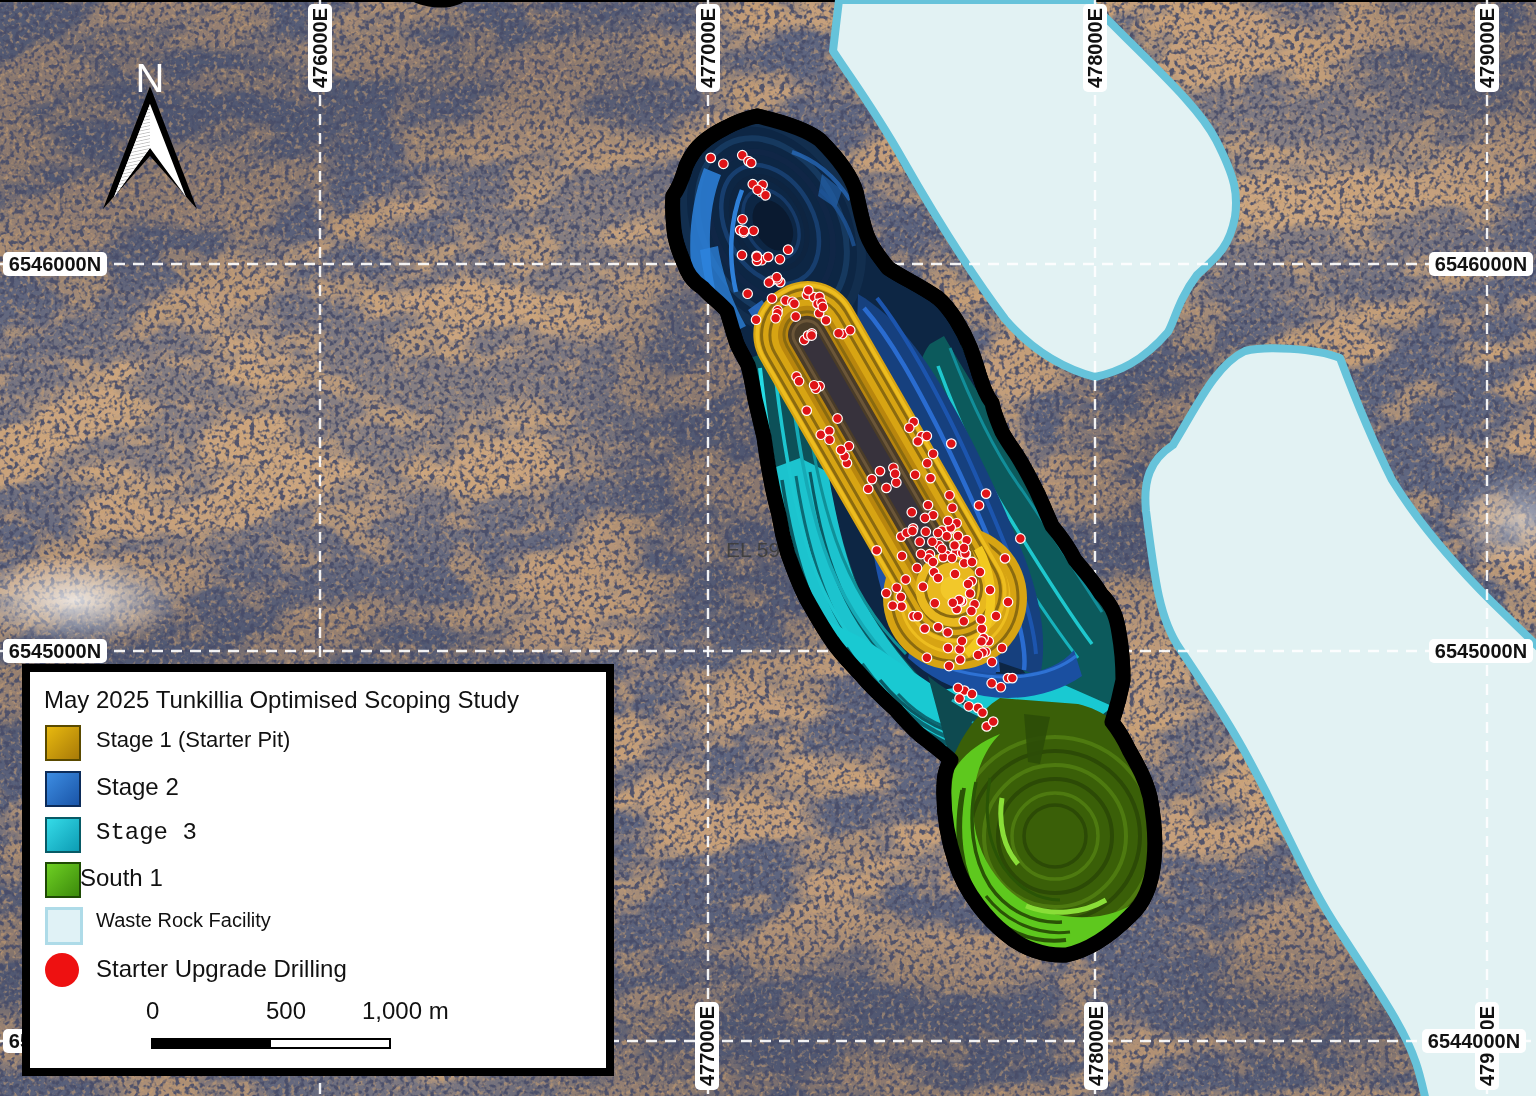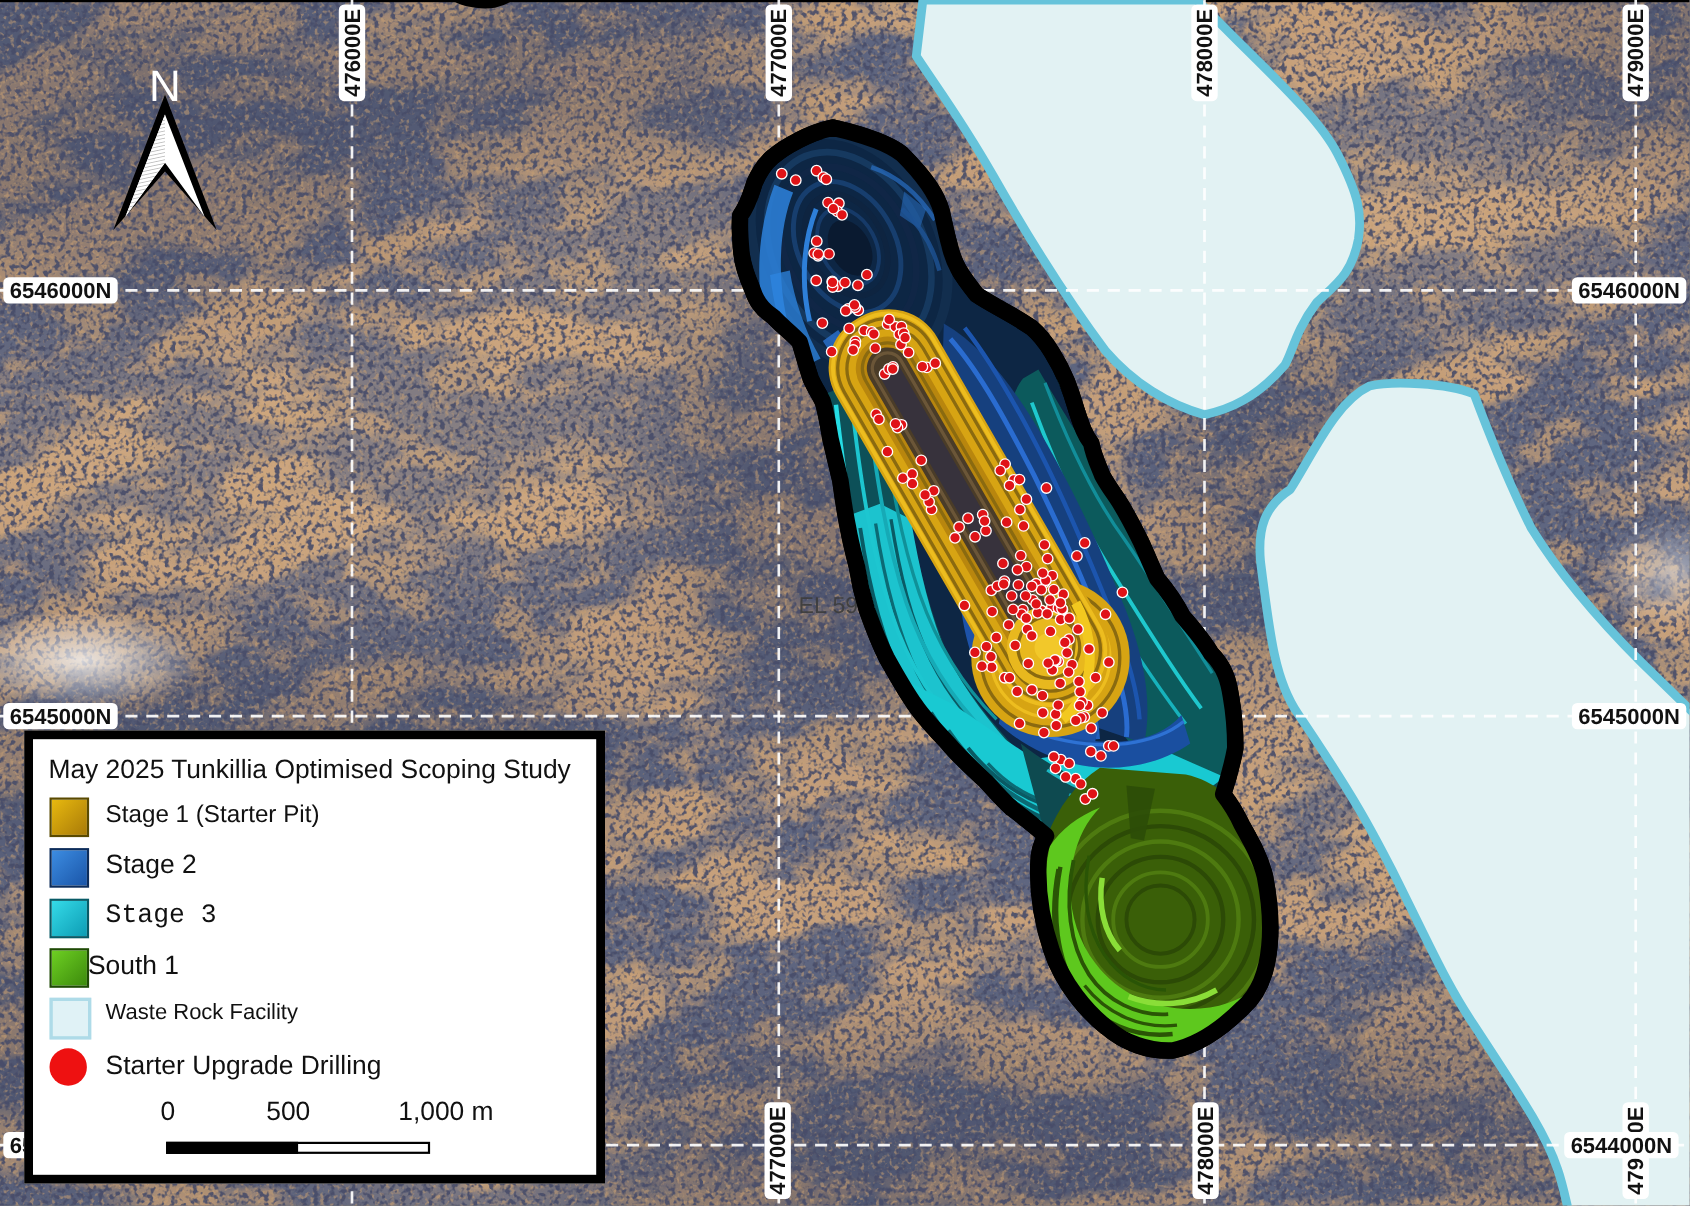--- a/index.html
+++ b/index.html
@@ -486,21 +486,21 @@
 </defs>
 
 <path d="M 150,86 L 197,209 L 150,156 L 103,209 Z" fill="#000000"></path>
 <path d="M 150,104 L 186,197 L 150,148 L 114,197 Z" fill="#ffffff"></path>
 <path d="M 150,104 L 150,148 L 114,197 Z" fill="url(#hatch)"></path>
 
 <text x="150" y="92" text-anchor="middle" font-family="Liberation Sans, sans-serif" font-size="40" fill="#ffffff">N</text>
 </g>
 </svg>
 
-<div id="legend" style="position:absolute;left:22px;top:664px;width:528px;height:412px;background:#ffffff;border:8px solid #000;box-sizing:border-box;color:#111;">
+<div id="legend" style="position:absolute;left:22px;top:664px;width:592px;height:412px;background:#ffffff;border:8px solid #000;box-sizing:border-box;color:#111;">
 
   <div style="position:absolute;left:14px;top:14px;font-size:24px;white-space:nowrap;">May 2025 Tunkillia Optimised Scoping Study</div>
 
   <div style="position:absolute;left:15px;top:53px;width:32px;height:32px;background:linear-gradient(135deg,#e8b90f,#a87a08);border:2px solid #5a4a00;"></div>
 
   <div style="position:absolute;left:66px;top:55px;font-size:22px;text-align:center;">Stage 1 (Starter Pit)</div>
 
   <div style="position:absolute;left:15px;top:99px;width:32px;height:32px;background:linear-gradient(135deg,#3d8de2,#1a55a8);border:2px solid #0c2c5a;"></div>
 
   <div style="position:absolute;left:66px;top:101px;font-size:24px;">Stage 2</div>
@@ -515,19 +515,19 @@
 
   <div style="position:absolute;left:15px;top:235px;width:32px;height:32px;background:#e0f2f6;border:3px solid #aedbe8;"></div>
 
   <div style="position:absolute;left:66px;top:237px;font-size:20px;">Waste Rock Facility</div>
 
   <div style="position:absolute;left:15px;top:281px;width:34px;height:34px;background:#ee1111;border-radius:50%;"></div>
 
   <div style="position:absolute;left:66px;top:283px;font-size:24px;">Starter Upgrade Drilling</div>
 
   <div style="position:absolute;left:116px;top:325px;font-size:24px;">0</div>
-  <div style="position:absolute;left:212px;top:325px;font-size:24px;">500</div>
+  <div style="position:absolute;left:236px;top:325px;font-size:24px;">500</div>
   <div style="position:absolute;left:332px;top:325px;font-size:24px;">1,000 m</div>
 
   <div style="position:absolute;left:121px;top:366px;width:240px;height:11px;background:#ffffff;border:2px solid #000;box-sizing:border-box;"></div>
   <div style="position:absolute;left:121px;top:366px;width:120px;height:11px;background:#000;"></div>
 </div>
 </div>
 
 </body></html>

